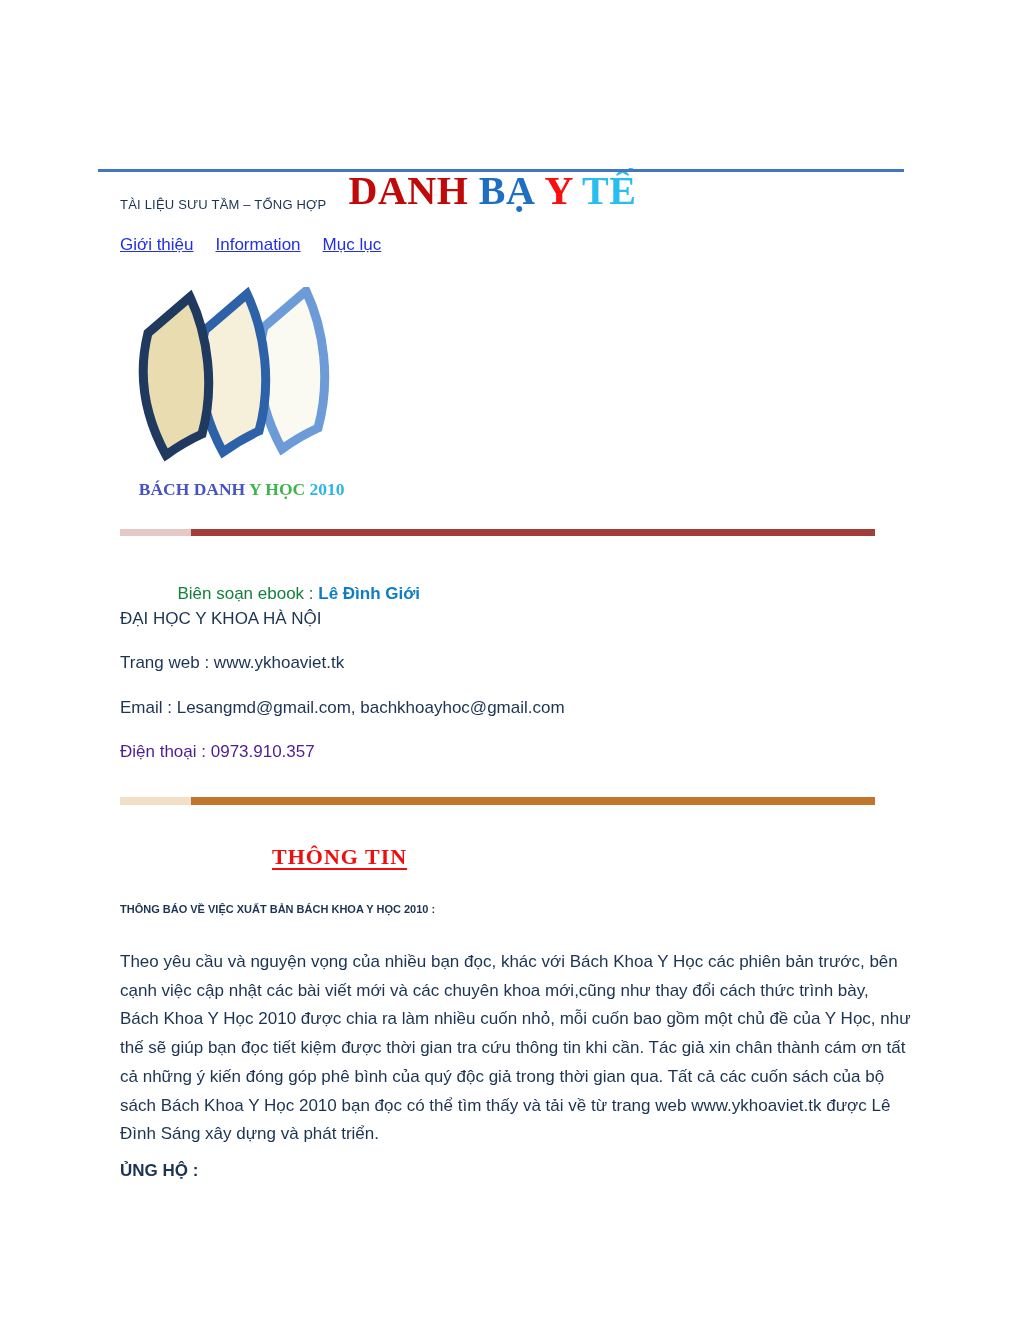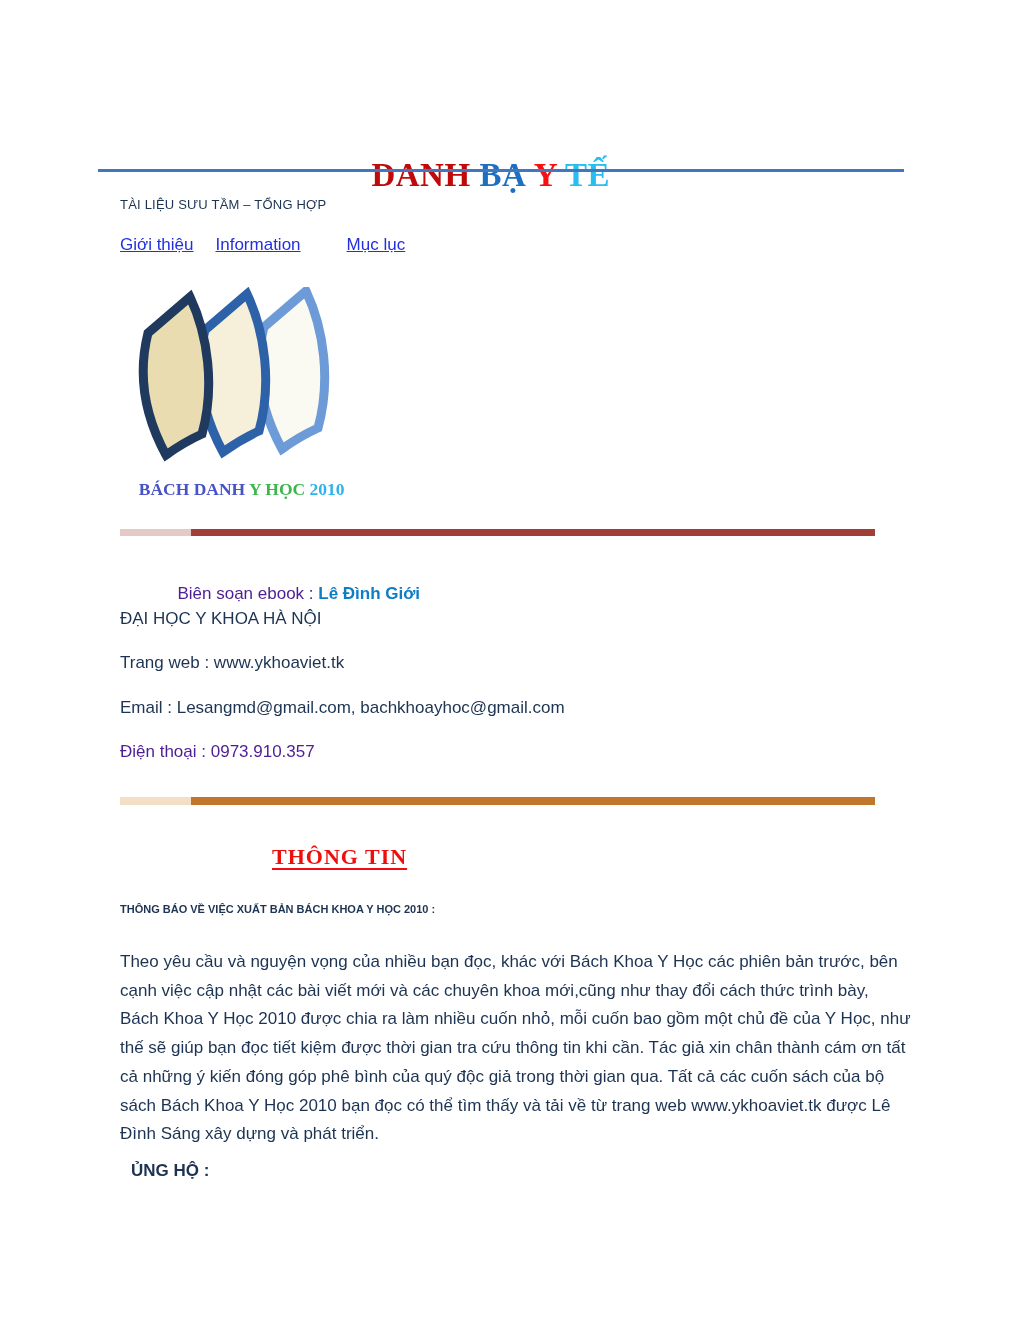--- a/index.html
+++ b/index.html
@@ -12,21 +12,21 @@
     overflow: hidden;
   }
   .abs { position: absolute; }
 
   
   .title {
     top: 120px; left: 0; width: 964px;
     text-align: center;
     font-family: "Liberation Serif", "DejaVu Serif", serif;
     font-weight: bold;
-    font-size: 33px;
+    font-size: 40px;
     letter-spacing: 0.5px;
     white-space: pre;
   }
   .title-rule { top: 169px; left: 98px; width: 806px; height: 3px; }
 
   .tagline { top: 197px; left: 120px; font-size: 13px; letter-spacing: 0.2px; }
 
   .nav { top: 235px; left: 120px; font-size: 17px; }
   .nav a { text-decoration: underline; margin-right: 22px; cursor: pointer; }
 
@@ -59,35 +59,35 @@
     text-underline-offset: 4px;
     text-decoration-thickness: 2px;
     letter-spacing: 1px;
   }
   .section-heading { top: 903px; left: 120px; font-size: 11px; font-weight: bold; white-space: pre; }
   .body-text {
     top: 948px; left: 120px; width: 792px;
     font-size: 17px; line-height: 28.7px;
     text-align: left;
   }
-  .support-heading { top: 1161px; left: 131px; font-size: 17px; font-weight: bold; }
+  .support-heading { top: 1161px; left: 120px; font-size: 17px; font-weight: bold; }
 </style>
 </head>
 <body>
 
 <div class="abs title">
   <span style="color: rgb(192, 10, 10);">DANH </span><span style="color: rgb(30, 110, 194);">BẠ</span><span style="color: rgb(250, 15, 15);"> Y </span><span style="color: rgb(41, 189, 240);">TẾ</span>
 </div>
 
 <div class="abs title-rule" style="background-color: rgb(65, 119, 190);"></div>
 
 <div class="abs tagline" style="color: rgb(28, 51, 82);">TÀI LIỆU SƯU TẦM – TỔNG HỢP</div>
 
 <nav class="abs nav">
-  <a style="color: rgb(34, 48, 224);">Giới thiệu</a><a style="color: rgb(34, 48, 224);">Information</a><a style="color: rgb(34, 48, 224); margin-left: 24px;">Mục lục</a>
+  <a style="color: rgb(34, 48, 224);">Giới thiệu</a><a style="color: rgb(34, 48, 224);">Information</a><a style="color: rgb(34, 48, 224);">Mục lục</a>
 </nav>
 
 <svg class="abs logo-svg" viewBox="0 0 212 178" xmlns="http://www.w3.org/2000/svg">
   <g transform="translate(120,-4)">
     <path d="M 50 8 L 8 44 C -1 80 2 122 26 166 C 40 156 51 150 62 145 C 75 98 68 46 50 8 Z" stroke-width="9" stroke-linejoin="miter" fill="#FBFAF2" stroke="#6C9BD8"></path>
   </g>
   <g transform="translate(61,-1)">
     <path d="M 50 8 L 8 44 C -1 80 2 122 26 166 C 40 156 51 150 62 145 C 75 98 68 46 50 8 Z" stroke-width="9" stroke-linejoin="miter" fill="#F6EFD9" stroke="#2E62A8"></path>
   </g>
   <g transform="translate(4,2)">
@@ -98,21 +98,21 @@
 <div class="abs logo-caption">
   <span style="color: rgb(70, 83, 198);">BÁCH DANH </span><span style="color: rgb(61, 181, 77);">Y HỌC </span><span style="color: rgb(46, 180, 232);">2010</span>
 </div>
 
 <div class="abs bar bar1">
   <span class="seg-left" style="background-color: rgb(229, 201, 199);"></span>
   <span class="seg-right" style="background-color: rgb(160, 62, 56);"></span>
 </div>
 
 <div class="abs contact-line" style="top:564px">
-  <span style="color: #4c1d95; padding-left: 48px;">Biên soạn ebook : </span><span class="editor-name" style="color: rgb(14, 125, 198);">Lê Đình Giới</span>
+  <span style="color: #15803d; padding-left: 48px;">Biên soạn ebook : </span><span class="editor-name" style="color: rgb(14, 125, 198);">Lê Đình Giới</span>
 </div>
 <div class="abs contact-line" style="top: 609px; color: rgb(28, 51, 82);">ĐẠI HỌC Y KHOA HÀ NỘI</div>
 <div class="abs contact-line" style="top: 653px; color: rgb(28, 51, 82);">Trang web : www.ykhoaviet.tk</div>
 <div class="abs contact-line" style="top: 698px; color: rgb(28, 51, 82);">Email : Lesangmd@gmail.com, bachkhoayhoc@gmail.com</div>
 <div class="abs contact-line" style="top: 742px; color: #4c1d95;">Điện thoại : 0973.910.357</div>
 
 <div class="abs bar bar2">
   <span class="seg-left" style="background-color: rgb(242, 223, 198);"></span>
   <span class="seg-right" style="background-color: rgb(193, 119, 43);"></span>
 </div>

